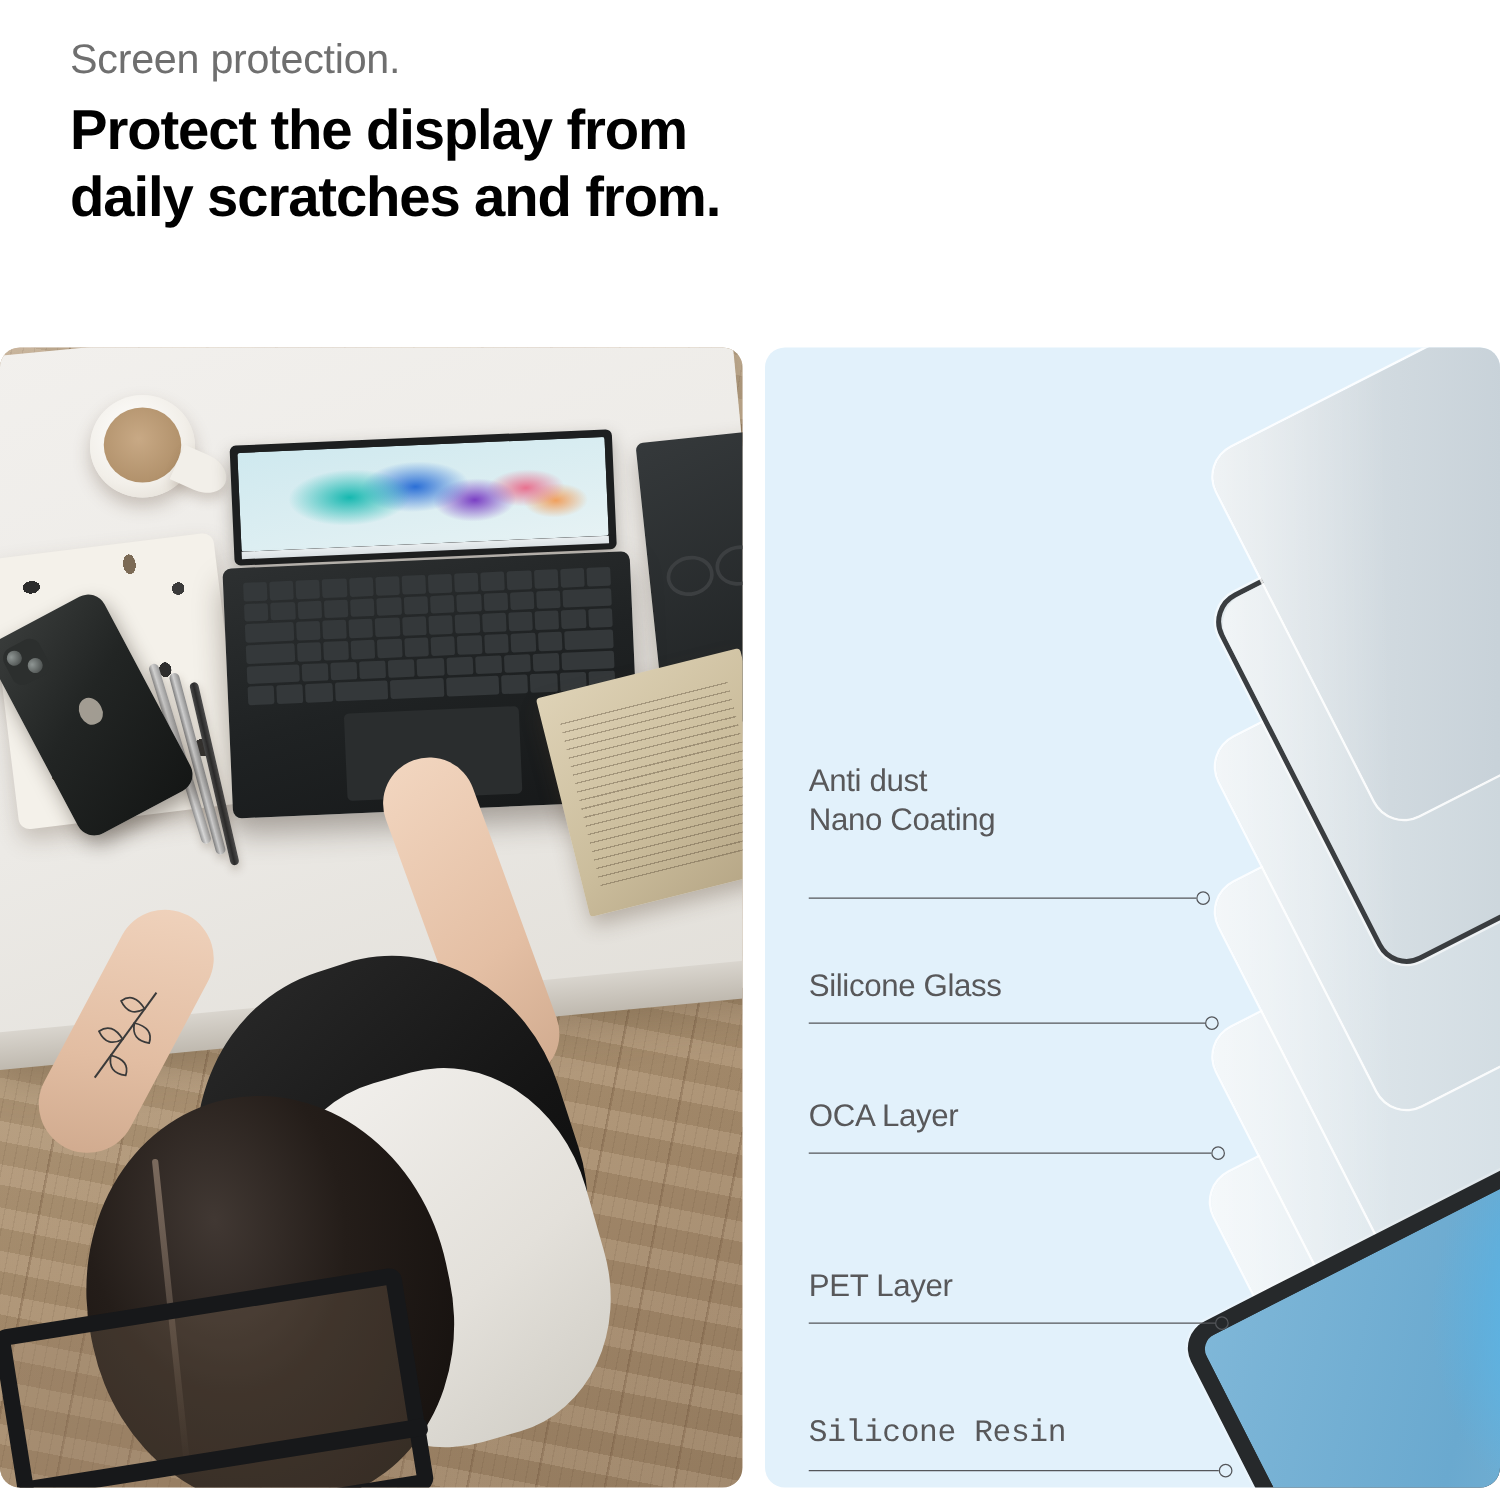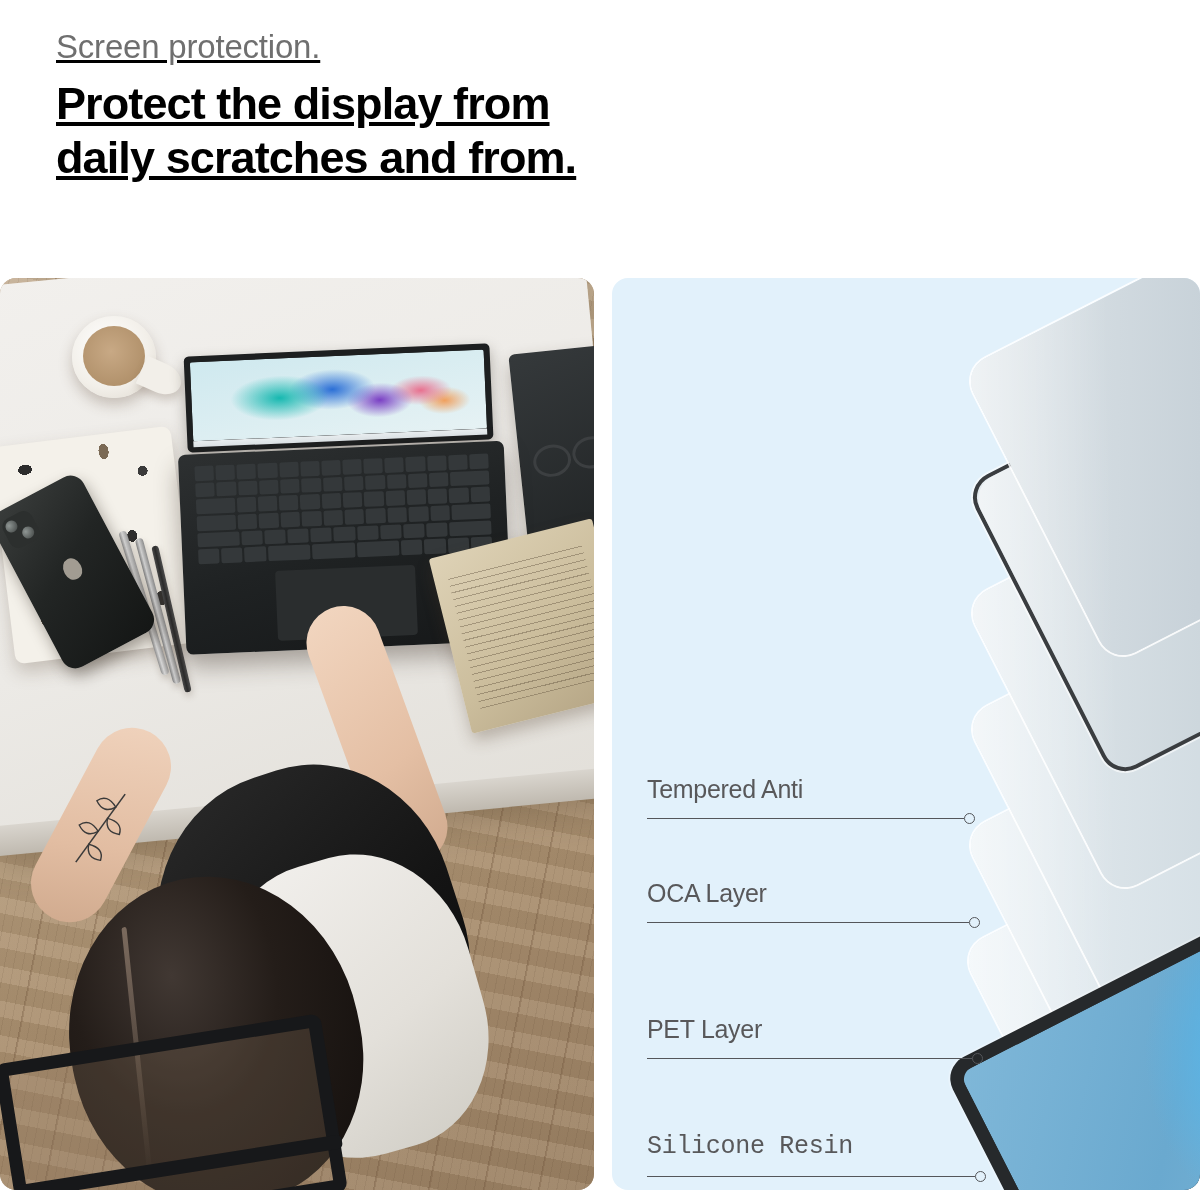--- a/index.html
+++ b/index.html
@@ -12,21 +12,20 @@
     overflow: hidden;
     position: relative;
   }
 
   
   .header {
     position: absolute;
     left: 56px;
     top: 26px;
     width: 760px;
-    text-decoration: underline;
   }
   .header .eyebrow {
     font-size: 33px;
     color: #6f6f6f;
     font-weight: 400;
     letter-spacing: -0.2px;
     line-height: 1.25;
   }
   .header .headline {
     font-size: 45px;
@@ -625,22 +624,28 @@
         </div>
       <div class="sheet sheet-1">
           <span class="gloss"></span>
         </div>
       <div class="tablet">
         <div class="tablet-screen"></div>
       </div>
     </div>
 
     <div class="callouts">
+      <div class="callout c1">
+        <div class="label">Anti dust
+Nano Coating</div>
+        <div class="leader"></div>
+        <div class="dot"></div>
+      </div>
       <div class="callout c2">
-        <div class="label">Tempered Anti</div>
+        <div class="label">Silicone Glass</div>
         <div class="leader"></div>
         <div class="dot"></div>
       </div>
       <div class="callout c3">
         <div class="label">OCA Layer</div>
         <div class="leader"></div>
         <div class="dot"></div>
       </div>
       <div class="callout c4">
         <div class="label">PET Layer</div>

